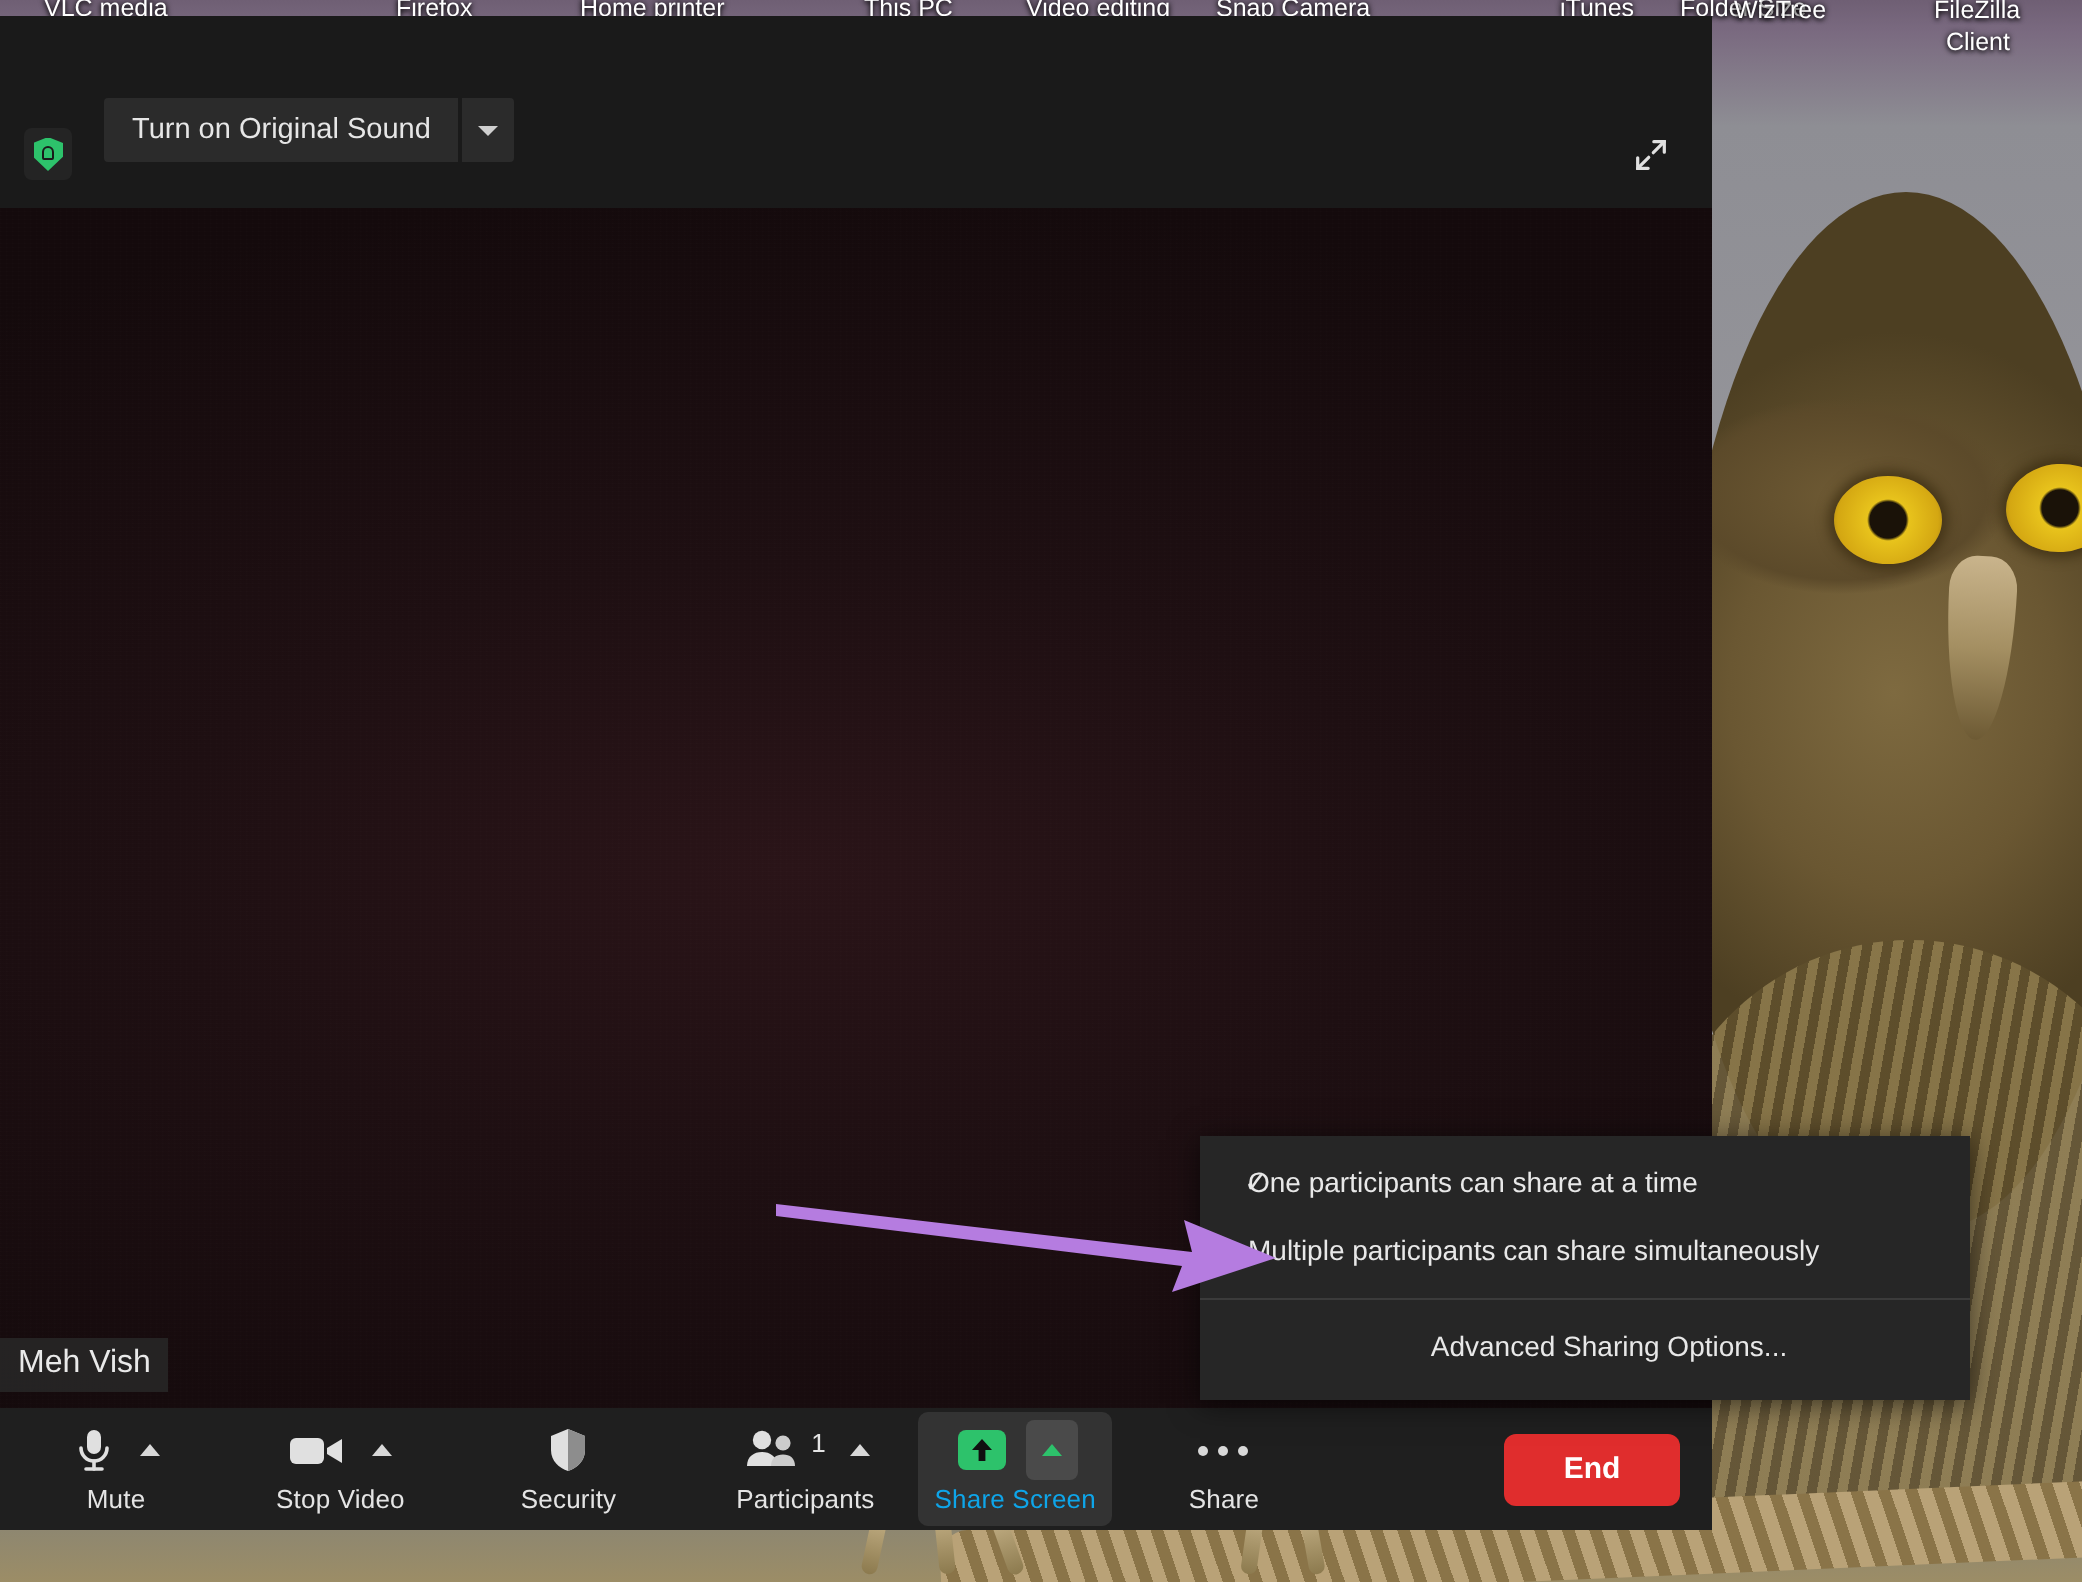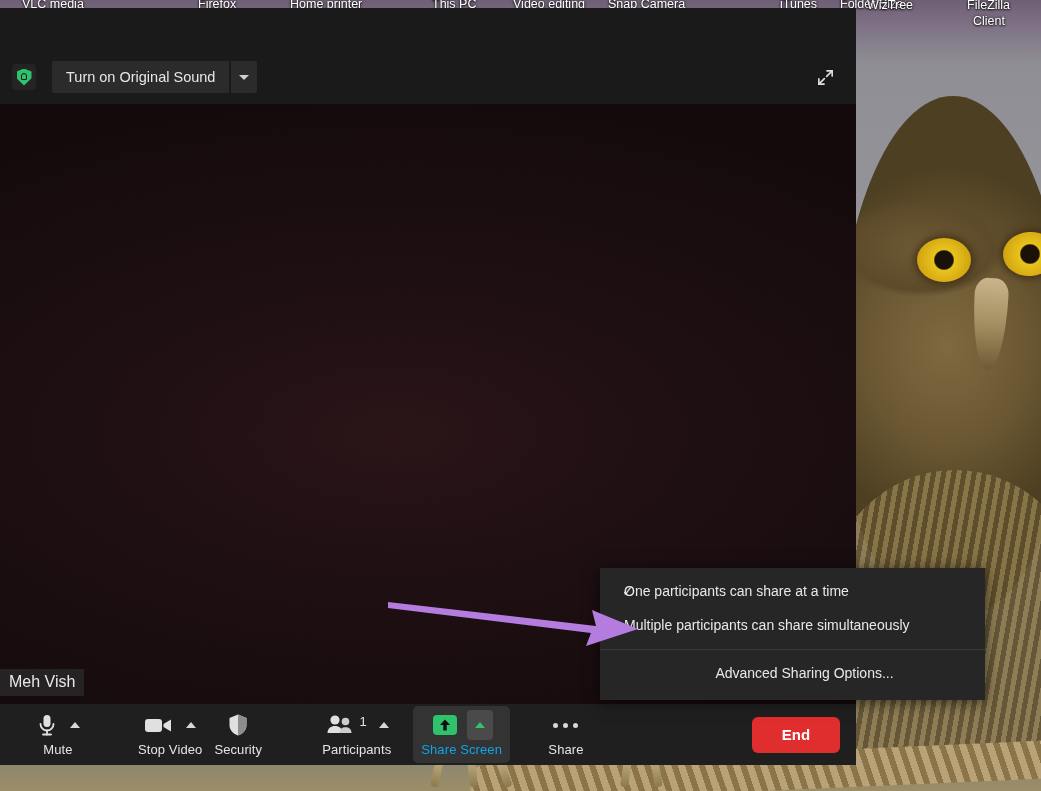--- a/index.html
+++ b/index.html
@@ -139,21 +139,21 @@
     background: #2dc26b;
     clip-path: polygon(50% 0%, 100% 18%, 100% 58%, 50% 100%, 0% 58%, 0% 18%);
     position: relative;
   }
   .shield-shape::after {
     content: ""; position: absolute; left: 4.5px; top: 4px;
     width: 6px; height: 7px; border: 1.6px solid #1a1a1a;
     border-radius: 3px 3px 1px 1px; box-sizing: border-box;
   }
   #orig-sound-group {
-    position: absolute; left: 52px; top: 53px; height: 20px; display: flex;
+    position: absolute; left: 52px; top: 53px; height: 20px; display: flex; align-items: flex-end;
   }
   #orig-sound-btn {
     background: #2b2b2b; color: #e6e6e6; font-size: 14.5px;
     padding: 0 14px; height: 32px; display: flex; align-items: center;
     border-radius: 2px 0 0 2px; cursor: pointer;
   }
   #orig-sound-caret {
     background: #2b2b2b; width: 26px; height: 32px; margin-left: 2px;
     display: flex; align-items: center; justify-content: center;
     border-radius: 0 2px 2px 0; cursor: pointer;
@@ -222,21 +222,21 @@
   .ctl .ctl-label { font-size: 13px; margin-top: 4px; letter-spacing: .1px; }
   .ctl-icon-row { display: flex; align-items: center; height: 26px; }
   .chev-up {
     width: 0; height: 0; border-left: 5px solid transparent;
     border-right: 5px solid transparent; border-bottom: 6px solid #d8d8d8;
     margin-left: 12px; align-self: center;
   }
 
   #ctl-mute { margin-left: 30px; }
   #ctl-stopvideo { margin-left: 46px; }
-  #ctl-security { }
+  #ctl-security { margin-left: 46px; }
   #ctl-participants { margin-left: 48px; }
   #ctl-share {
     margin-left: 16px; background: #333333; border-radius: 5px;
     padding: 0 8px; height: 57px; align-self: center;
   }
   #ctl-share .ctl-label { color: #0ea5e9; }
   #ctl-more { margin-left: 28px; }
   #end-btn {
     margin-left: auto; margin-right: 16px; align-self: center;
     background: #e02d2d; color: #fff; font-size: 15px; font-weight: bold;

